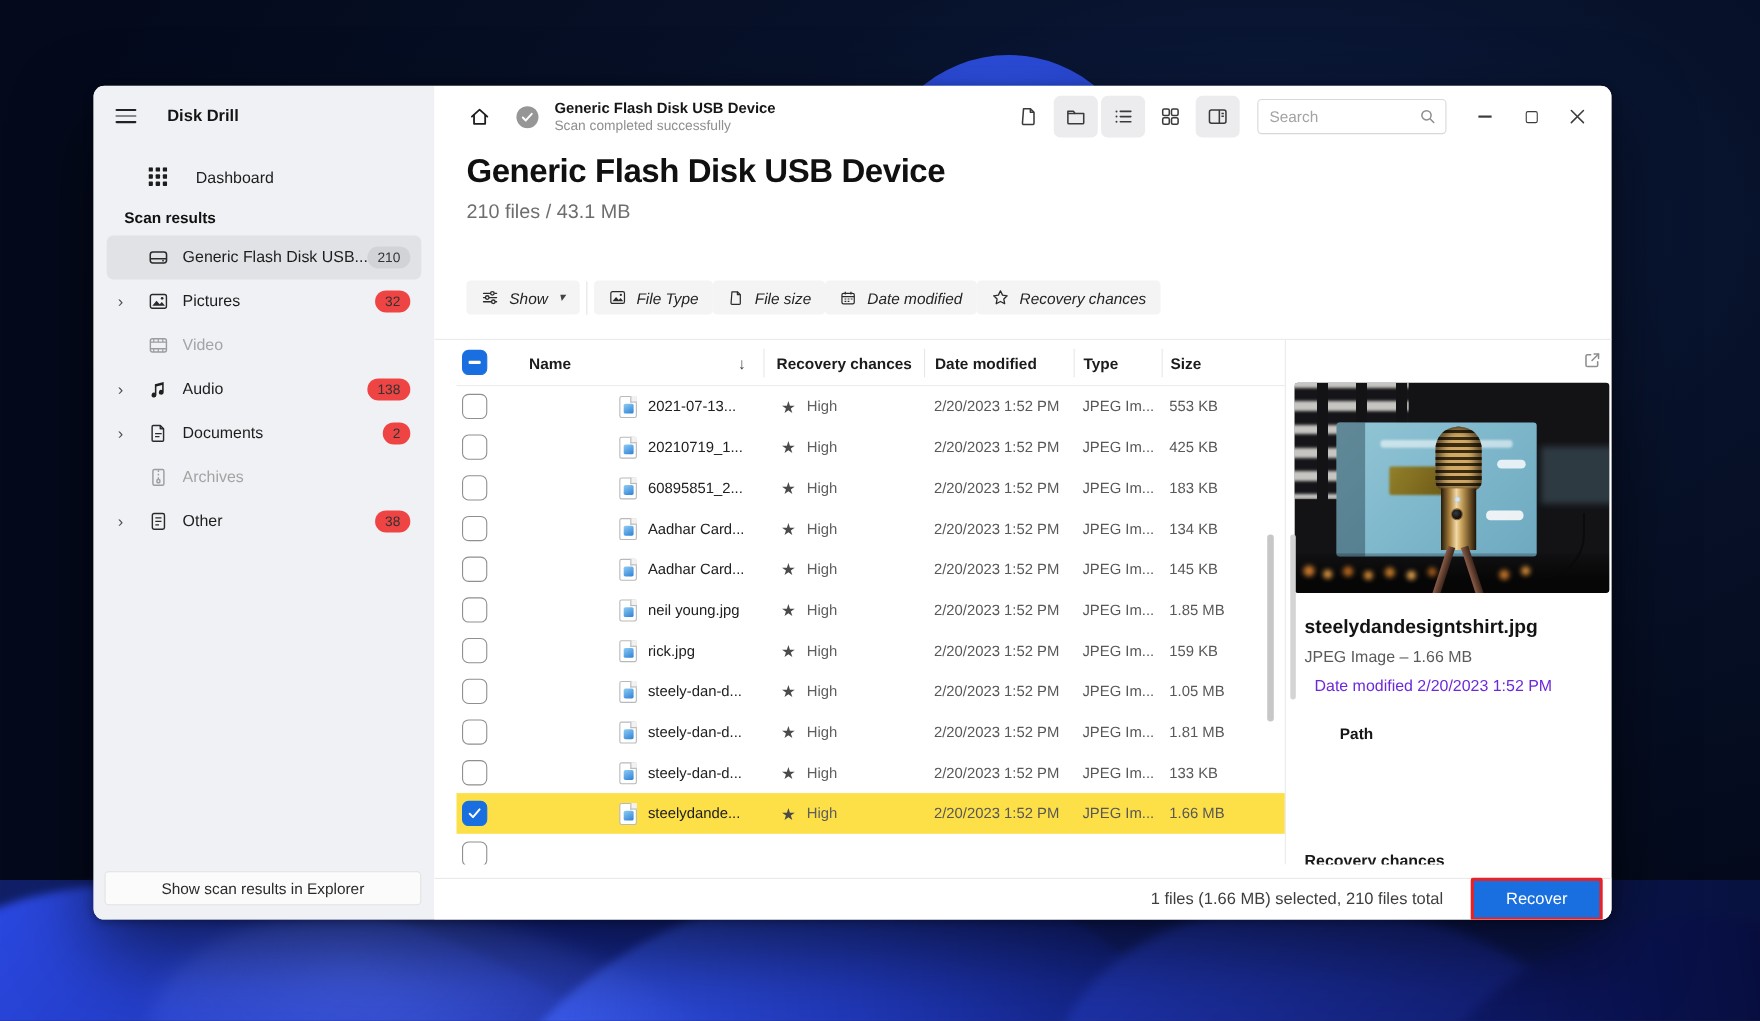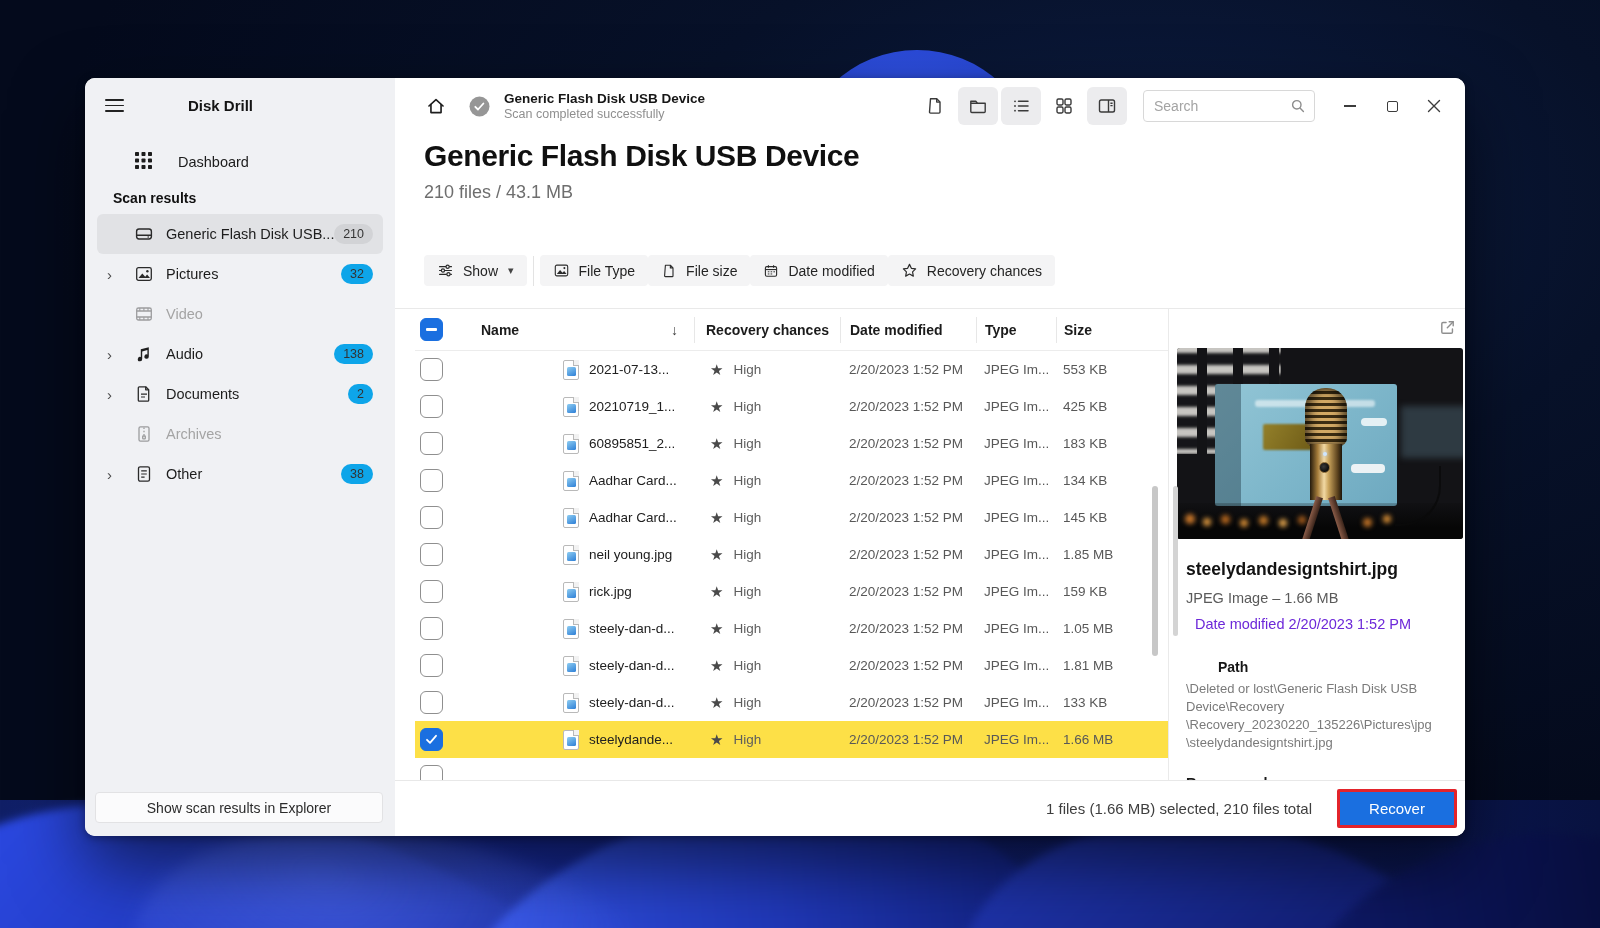--- a/index.html
+++ b/index.html
@@ -27,34 +27,34 @@
   .bg-bottom .ph{ left:130px; top:34px; width:560px; height:300px; transform:rotate(12deg);
       background:radial-gradient(at 30% 20%, rgba(90,120,255,.55), transparent 60%); filter:blur(8px); }
 
   
   .window{ position:absolute; left:85px; top:78px; width:1380px; height:758px; z-index:2;
       background:#fff; border-radius:10px; overflow:hidden; display:flex;
       box-shadow:0 30px 70px rgba(0,0,0,.55), 0 2px 8px rgba(0,0,0,.35); }
 
   
   .sidebar{ width:310px; background:#f0f1f4; position:relative; flex-shrink:0; }
-  .sb-top{ display:flex; align-items:center; padding:19px 0 0 20px;gap:36px; }
+  .sb-top{ display:flex; align-items:center; padding:19px 0 0 20px; }
   .hamburger{ width:19px; height:13px; display:flex; flex-direction:column; justify-content:space-between; cursor:pointer; }
   .hamburger span{ display:block; height:1.8px; background:#222; border-radius:1px; }
   .app-title{ font-size:15px; font-weight:700; color:#141414; margin-left:28px; }
   .sb-dash{ display:flex; align-items:flex-end; margin:30px 0 0 48px; height:26px; }
   .sb-dash .dlabel{ font-size:14.5px; color:#1c1c1c; margin-left:13px; }
   .sb-section{ margin:20px 0 8px 28px; font-size:14px; font-weight:700; color:#111; }
   .sb-items{ padding:0 12px; }
   .sb-item{ height:40px; display:flex; align-items:center; border-radius:6px; padding:0 10px; cursor:pointer; }
   .sb-item.selected{ background:#e1e2e5; }
   .sb-chev{ width:27px; font-size:15px; color:#4c4c4c; flex-shrink:0; }
   .sb-icon{ width:20px; height:20px; margin-right:12px; flex-shrink:0; display:flex; align-items:center; justify-content:center; }
   .sb-label{ font-size:14.5px; color:#1d1d1d; flex:1; white-space:nowrap; overflow:hidden; }
-  .sb-badge{ font-size:12.5px; background:#0ea5e9; border-radius:11px; padding:3px 9px; color:#333; }
+  .sb-badge{ font-size:12.5px; background:#ef4444; border-radius:11px; padding:3px 9px; color:#333; }
   .sb-item.selected .sb-badge{ background:#d2d3d6; }
   .sb-item.disabled .sb-label{ color:#a4a4a4; }
   .sb-item.disabled .sb-icon{ opacity:.42; }
   .sb-footer-btn{ position:absolute; left:10px; right:12px; bottom:13px; height:31px; background:#fbfbfc;
       border:1px solid #e2e2e4; border-radius:4px; display:flex; align-items:center; justify-content:center;
       font-size:14px; color:#2b2b2b; cursor:pointer; }
 
   
   .main{ flex:1; position:relative; background:#fff; }
   .topbar{ position:absolute; top:0; left:0; right:0; height:56px; display:flex; align-items:center; padding:0 10px 0 30px; }
@@ -72,21 +72,21 @@
   .search-box input::placeholder{ color:#a3a3a3; }
   .win-btns{ display:flex; align-items:center; }
   .win-btn{ width:42px; height:40px; display:flex; align-items:center; justify-content:center; cursor:pointer; color:#3c3c3c; }
   .glyph-min{ width:12px; height:1.6px; background:#3c3c3c; }
   .glyph-max{ width:11px; height:11px; border:1.6px solid #3c3c3c; border-radius:2px; }
 
   .page-head{ position:absolute; top:61px; left:29px; }
   .page-title{ font-size:30px; font-weight:700; color:#101010; letter-spacing:-.4px; }
   .page-sub{ font-size:18px; color:#6e6e6e; margin-top:9px; }
 
-  .filters{ position:absolute; top:177px; left:29px; display:flex; align-items:center; gap:0; }
+  .filters{ position:absolute; top:177px; left:29px; display:flex; align-items:center; gap:0;font-style:italic; }
   .fbtn{ height:31px; background:#f4f4f5; border-radius:4px; display:flex; align-items:center; gap:9px;
       padding:0 13px; font-size:14px; color:#242424; cursor:pointer; white-space:nowrap; }
   .fdivider{ width:1px; height:30px; background:#e3e3e3; margin:0 6px; }
   .f-chev{ font-size:11px; color:#444; margin-left:1px; }
 
   .content{ position:absolute; top:230px; left:0; right:0; bottom:50px; border-top:1px solid #e9e9e9;
       display:flex; overflow:hidden; }
   .table-wrap{ width:773px; flex-shrink:0; padding-left:20px; position:relative; }
   .tgrid{ display:grid; grid-template-columns:36px 243px 146px 136px 80px 94px; align-items:center; }
   .thead{ height:42px; border-bottom:1px solid #ececec; position:relative; }
@@ -151,21 +151,21 @@
       border-left:none; border-top:none; border-radius:0 0 40px 0; opacity:.8; }
 
   .pv-name{ position:absolute; top:250px; left:17px; font-size:17.5px; font-weight:700; color:#131313; }
   .pv-info{ position:absolute; top:281px; left:17px; font-size:14.5px; color:#5a5a5a; }
   .pv-date{ position:absolute; top:307px; left:26px; font-size:14.5px; color:#6d28d9; }
   .pv-path-label{ position:absolute; top:350px; left:17px; font-size:14px; font-weight:700; color:#161616;padding-left:32px; }
   .pv-path{ position:absolute; top:371px; left:17px; width:268px; font-size:13px; color:#7a7a7a; line-height:18px; }
   .pv-clipped{ position:absolute; top:466px; left:17px; font-size:14.5px; font-weight:700; color:#1a1a1a; }
 
   
-  .footer{ position:absolute; left:0; right:0; bottom:0; height:56px; background:#fff; border-top:1px solid #e8e8e8;
+  .footer{ position:absolute; left:0; right:0; bottom:0; height:38px; background:#fff; border-top:1px solid #e8e8e8;
       display:flex; align-items:center; }
   .footer-status{ margin-left:auto; font-size:15px; color:#3e3e3e; }
   .recover-btn{ margin:0 8px 0 25px; width:120px; height:39px; background:var(--accent); border:3px solid var(--annotation);
       border-radius:2px; color:#fff; font-size:15px; display:flex; align-items:center; justify-content:center; cursor:pointer; }
 
   svg{ display:block; }
 </style>
 </head>
 <body>
 
@@ -665,26 +665,20 @@
           <div class="mic-led"></div>
           <div class="mic-btn"></div>
           <div class="leg l"></div>
             <div class="leg r"></div>
         </div>
         <div class="pv-scroll"></div>
         <div class="pv-name">steelydandesigntshirt.jpg</div>
         <div class="pv-info">JPEG Image – 1.66 MB</div>
         <div class="pv-date">Date modified 2/20/2023 1:52 PM</div>
         <div class="pv-path-label">Path</div>
-        <div class="pv-path" id="pv-path">
-            <div>\Deleted or lost\Generic Flash Disk USB</div>
-            <div>Device\Recovery</div>
-            <div>\Recovery_20230220_135226\Pictures\jpg</div>
-            <div>\steelydandesigntshirt.jpg</div>
-          </div>
         <div class="pv-clipped">Recovery chances</div>
       </div>
     </div>
 
     <div class="footer">
       <div class="footer-status">1 files (1.66 MB) selected, 210 files total</div>
       <div class="recover-btn">Recover</div>
     </div>
   </div>
 </div>

